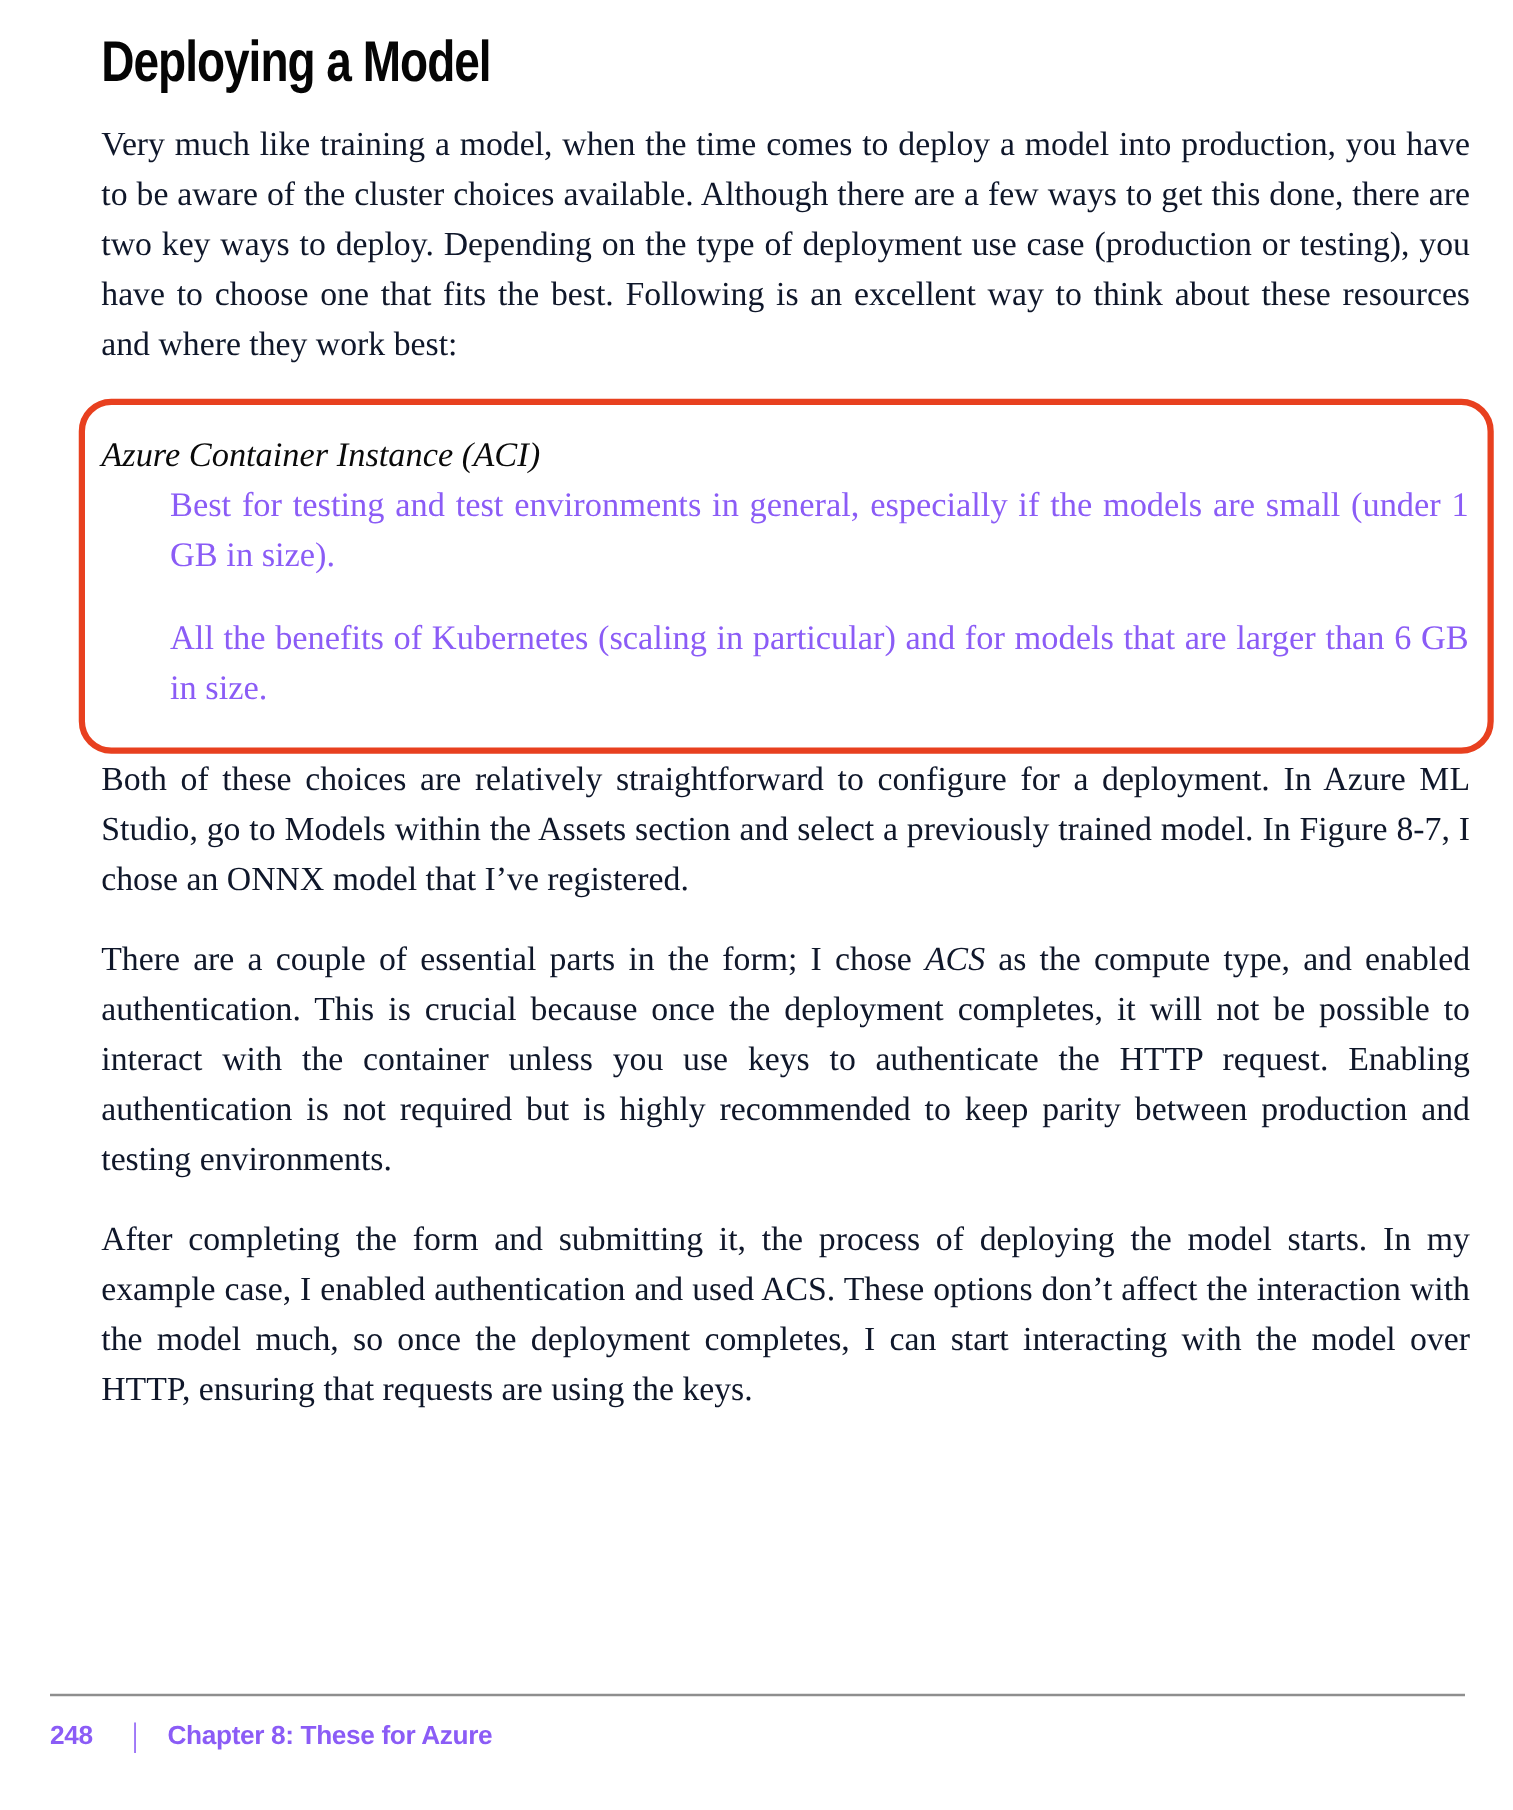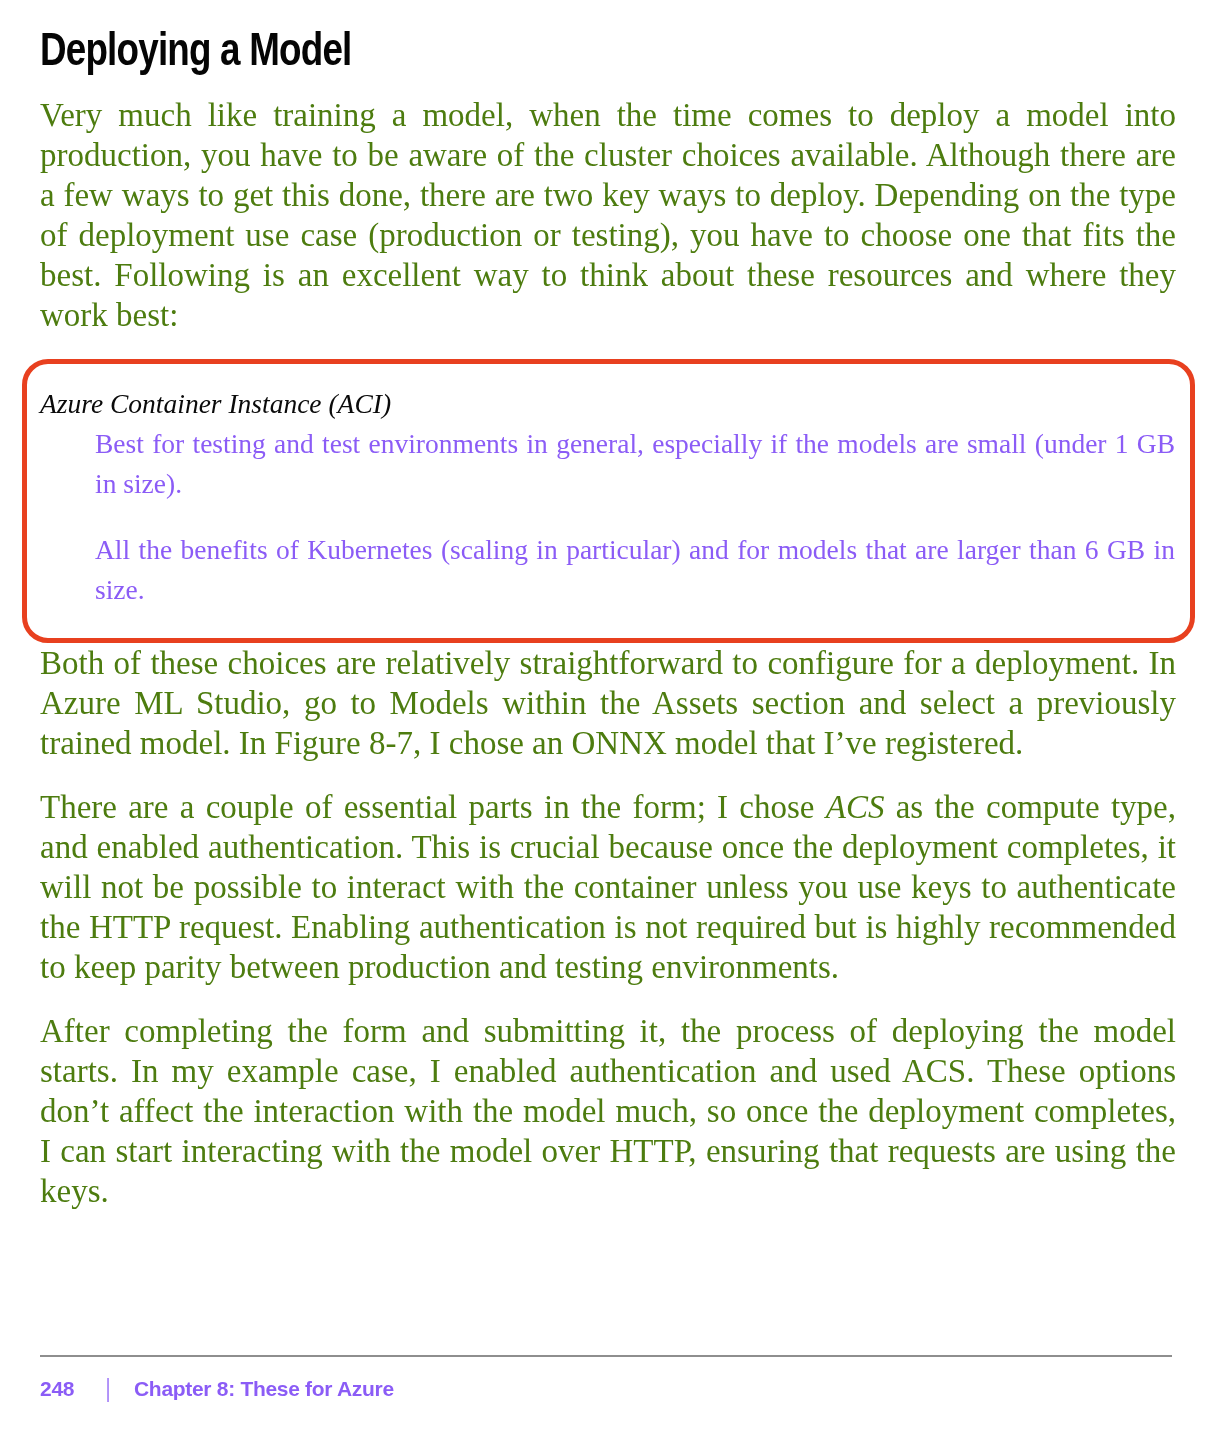--- a/index.html
+++ b/index.html
@@ -7,42 +7,43 @@
     width: 1210px; height: 1448px;
     background: #ffffff;
     overflow: hidden;
   }
   .page {
     position: relative;
     width: 1210px; height: 1448px;
     background: #ffffff;
     color: #0a0a0a;
     font-family: "Liberation Serif", serif;
+    padding-left: 41px;
   }
   .content {
     padding: 16px 34px 0 40px;
   }
   h1.page-title {
     font-family: "Liberation Sans", sans-serif;
     font-weight: 700;
     font-size: 46px;
     letter-spacing: -1px;
     line-height: 1.1;
     margin: 8px 0 20px 0;
     transform: scaleX(0.80);
     transform-origin: left center;
     white-space: nowrap;
     color: #050505;
   }
   p.body-para {
-    font-size: 33px;
+    font-size: 27px;
     line-height: 40px;
     text-align: justify;
     margin-bottom: 24px;
-    color: #4d7c0f;
+    color: #0f172a;
   }
   p.body-para em { font-style: italic; margin-top: 15px; }
   .callout {
     border: 5px solid #e8401f;
     border-radius: 26px;
     margin: 4px -19px 0 -18px;
     padding: 20px 15px 28px 13px;
   }
   .def-group + .def-group { margin-top: 26px; }
   .def-term {

